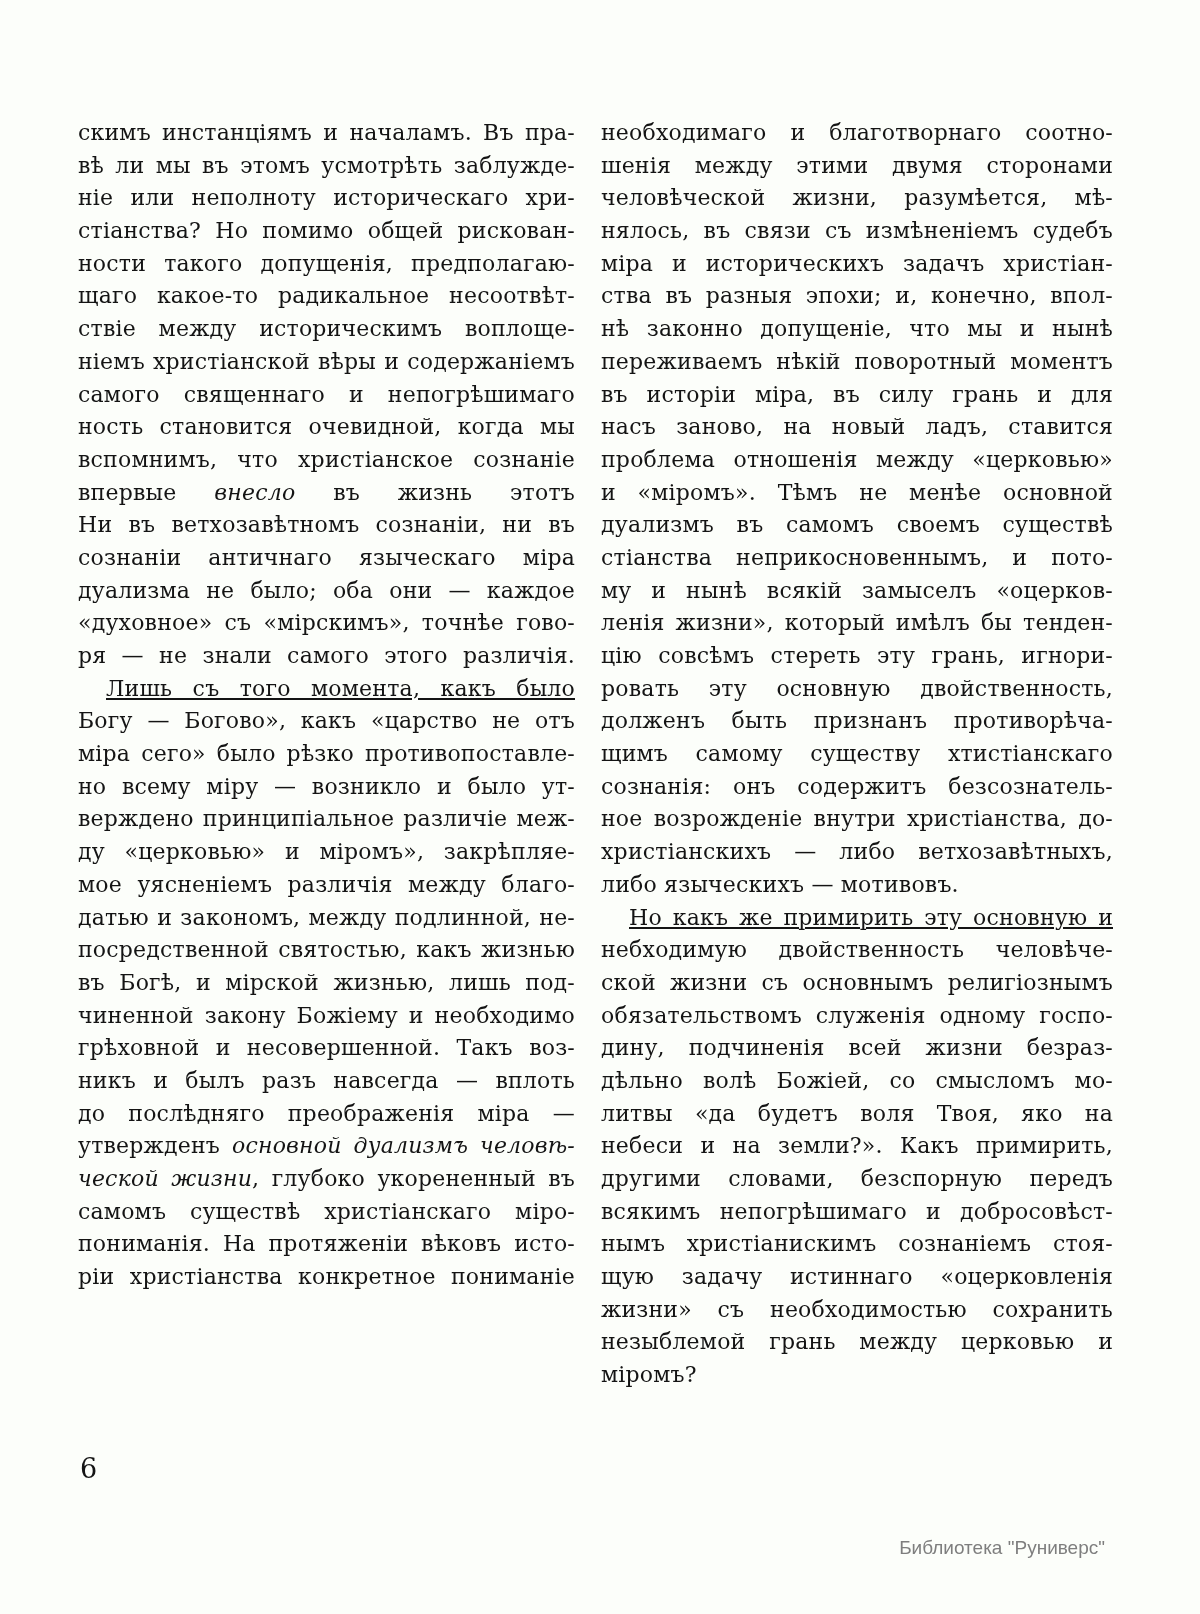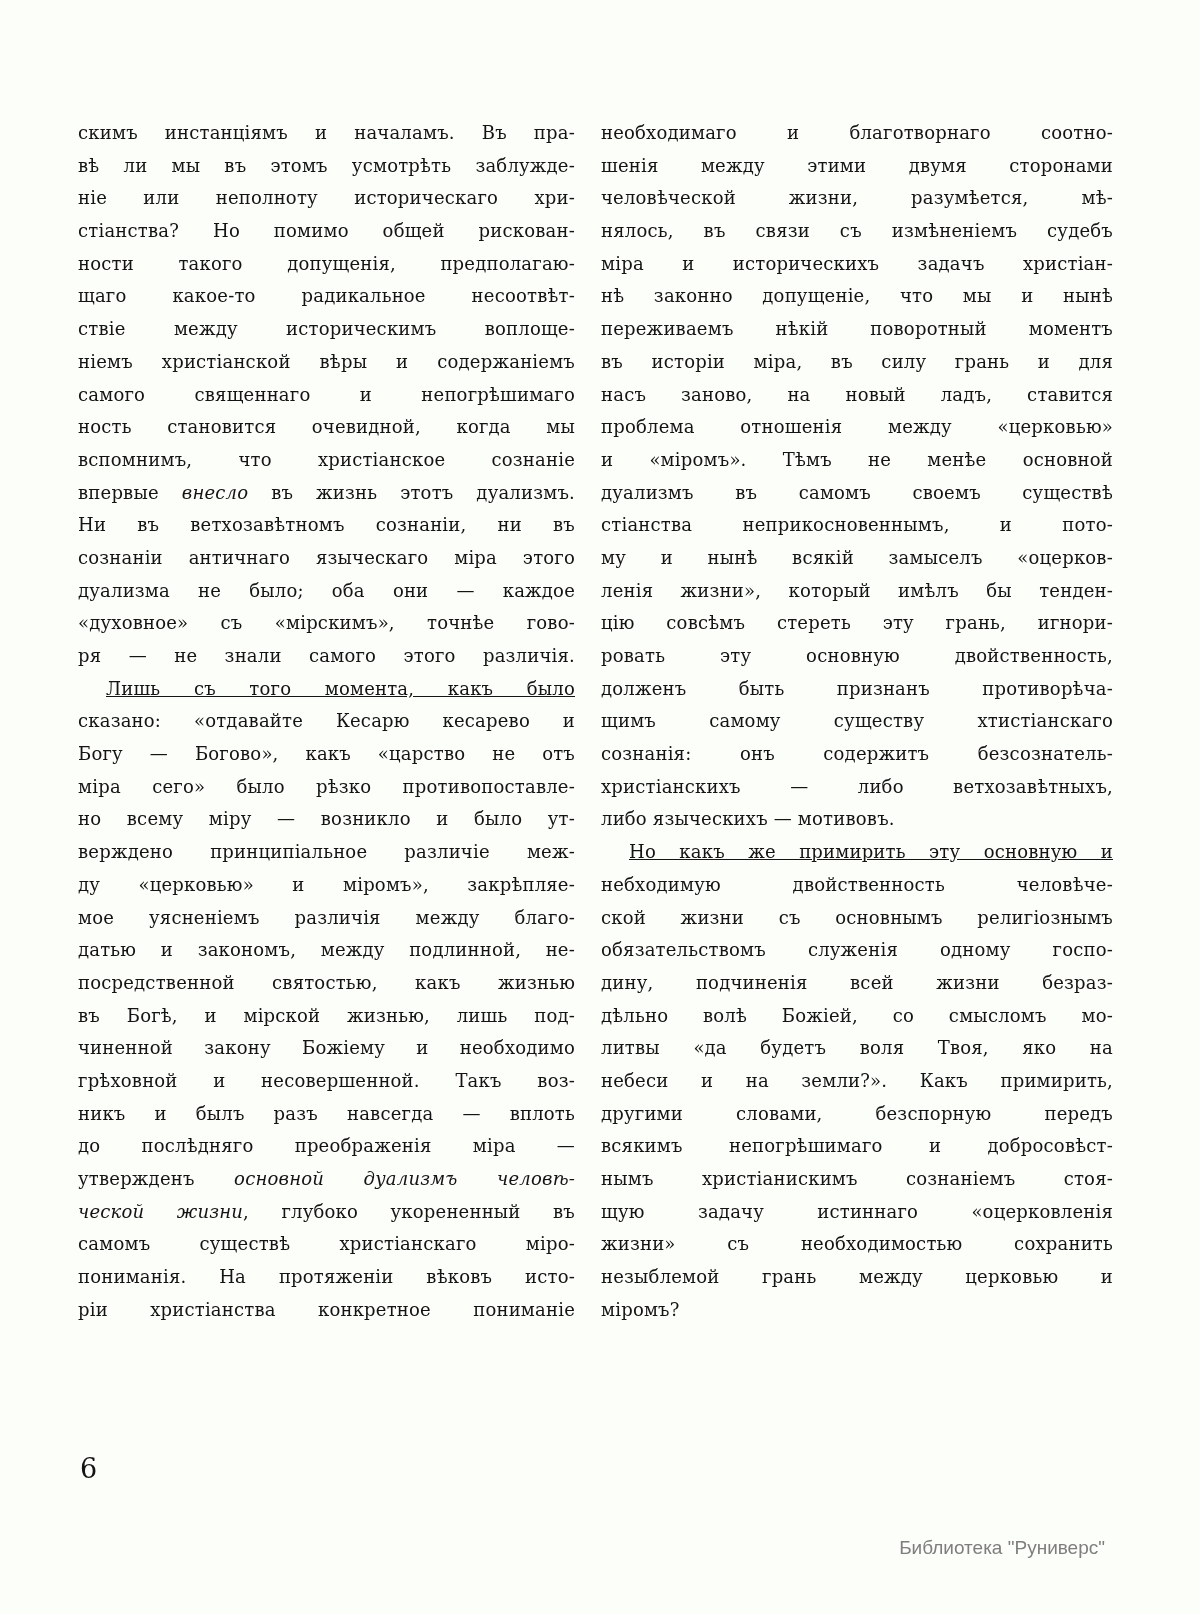--- a/index.html
+++ b/index.html
@@ -7,21 +7,21 @@
     width: 1200px; height: 1614px;
     background: #fcfefa;
     font-family: "DejaVu Serif", serif;
     color: #141414;
     position: relative;
     overflow: hidden;
   }
   .col {
     position: absolute;
     top: 117px;
-    font-size: 18px;
+    font-size: 22px;
     line-height: 32.7px;
   }
   .col-left  { left: 78px;  width: 497px; }
   .col-right { left: 601px; width: 512px; }
   .line {
     height: 32.7px;
     overflow: hidden;
     text-align: justify;
     text-align-last: justify;
     letter-spacing: 0.2px;
@@ -58,21 +58,20 @@
     <div class="line">самого  священнаго  и  непогрѣшимаго</div>
     <div class="line">ность становится очевидной,  когда мы</div>
     <div class="line">вспомнимъ,  что  христіанское  сознаніе</div>
     <div class="line">впервые <i>внесло</i> въ жизнь этотъ дуализмъ.</div>
     <div class="line">Ни въ ветхозавѣтномъ сознаніи,  ни въ</div>
     <div class="line">сознаніи античнаго языческаго міра этого</div>
     <div class="line">дуализма не было;  оба они  —  каждое</div>
     <div class="line">«духовное» съ «мірскимъ», точнѣе гово-</div>
     <div class="line">ря — не знали самого  этого различія.</div>
     <div class="line indent">Лишь  съ  того  момента,  какъ  было</div>
-    <div class="line">сказано:  «отдавайте  Кесарю  кесарево и</div>
     <div class="line">Богу  —  Богово»,  какъ «царство не  отъ</div>
     <div class="line">міра сего» было рѣзко  противопоставле-</div>
     <div class="line">но всему міру  —  возникло и было ут-</div>
     <div class="line">верждено  принципіальное различіе меж-</div>
     <div class="line">ду  «церковью»  и  міромъ»,  закрѣпляе-</div>
     <div class="line">мое  уясненіемъ  различія  между благо-</div>
     <div class="line">датью и закономъ,  между  подлинной,  не-</div>
     <div class="line">посредственной святостью,  какъ жизнью</div>
     <div class="line">въ Богѣ,  и мірской жизнью,  лишь под-</div>
     <div class="line">чиненной закону Божіему и необходимо</div>
@@ -85,35 +84,37 @@
     <div class="line">пониманія. На протяженіи вѣковъ исто-</div>
     <div class="line">ріи христіанства конкретное пониманіе</div>
   </div>
 
 <div class="col col-right" id="col-right">
     <div class="line">необходимаго  и  благотворнаго  соотно-</div>
     <div class="line">шенія  между  этими  двумя  сторонами</div>
     <div class="line">человѣческой   жизни,  разумѣется,  мѣ-</div>
     <div class="line">нялось, въ связи съ измѣненіемъ судебъ</div>
     <div class="line">міра  и  историческихъ  задачъ  христіан-</div>
+    <div class="line">ства въ разныя эпохи;  и, конечно, впол-</div>
     <div class="line">нѣ  законно допущеніе,  что мы и нынѣ</div>
     <div class="line">переживаемъ нѣкій поворотный моментъ</div>
     <div class="line">въ  исторіи  міра,  въ  силу  грань   и  для</div>
     <div class="line">насъ  заново,  на  новый  ладъ,  ставится</div>
     <div class="line">проблема  отношенія  между  «церковью»</div>
     <div class="line">и  «міромъ».   Тѣмъ  не  менѣе  основной</div>
     <div class="line">дуализмъ  въ  самомъ  своемъ  существѣ</div>
     <div class="line">стіанства  неприкосновеннымъ,  и  пото-</div>
     <div class="line">му и нынѣ  всякій замыселъ «оцерков-</div>
     <div class="line">ленія жизни»,  который имѣлъ бы тенден-</div>
     <div class="line">цію совсѣмъ  стереть эту грань,  игнори-</div>
     <div class="line">ровать  эту  основную  двойственность,</div>
     <div class="line">долженъ  быть  признанъ  противорѣча-</div>
     <div class="line">щимъ  самому  существу   хтистіанскаго</div>
     <div class="line">сознанія:   онъ  содержитъ  безсознатель-</div>
+    <div class="line">ное возрожденіе внутри христіанства, до-</div>
     <div class="line">христіанскихъ  —  либо  ветхозавѣтныхъ,</div>
     <div class="line end">либо  языческихъ  —  мотивовъ.</div>
     <div class="line indent">Но какъ же примирить эту основную и</div>
     <div class="line">небходимую   двойственность  человѣче-</div>
     <div class="line">ской  жизни съ основнымъ  религіознымъ</div>
     <div class="line">обязательствомъ служенія одному госпо-</div>
     <div class="line">дину,  подчиненія всей  жизни  безраз-</div>
     <div class="line">дѣльно  волѣ  Божіей,  со смысломъ  мо-</div>
     <div class="line">литвы  «да будетъ воля Твоя,  яко на</div>
     <div class="line">небеси и на земли?».  Какъ примирить,</div>

